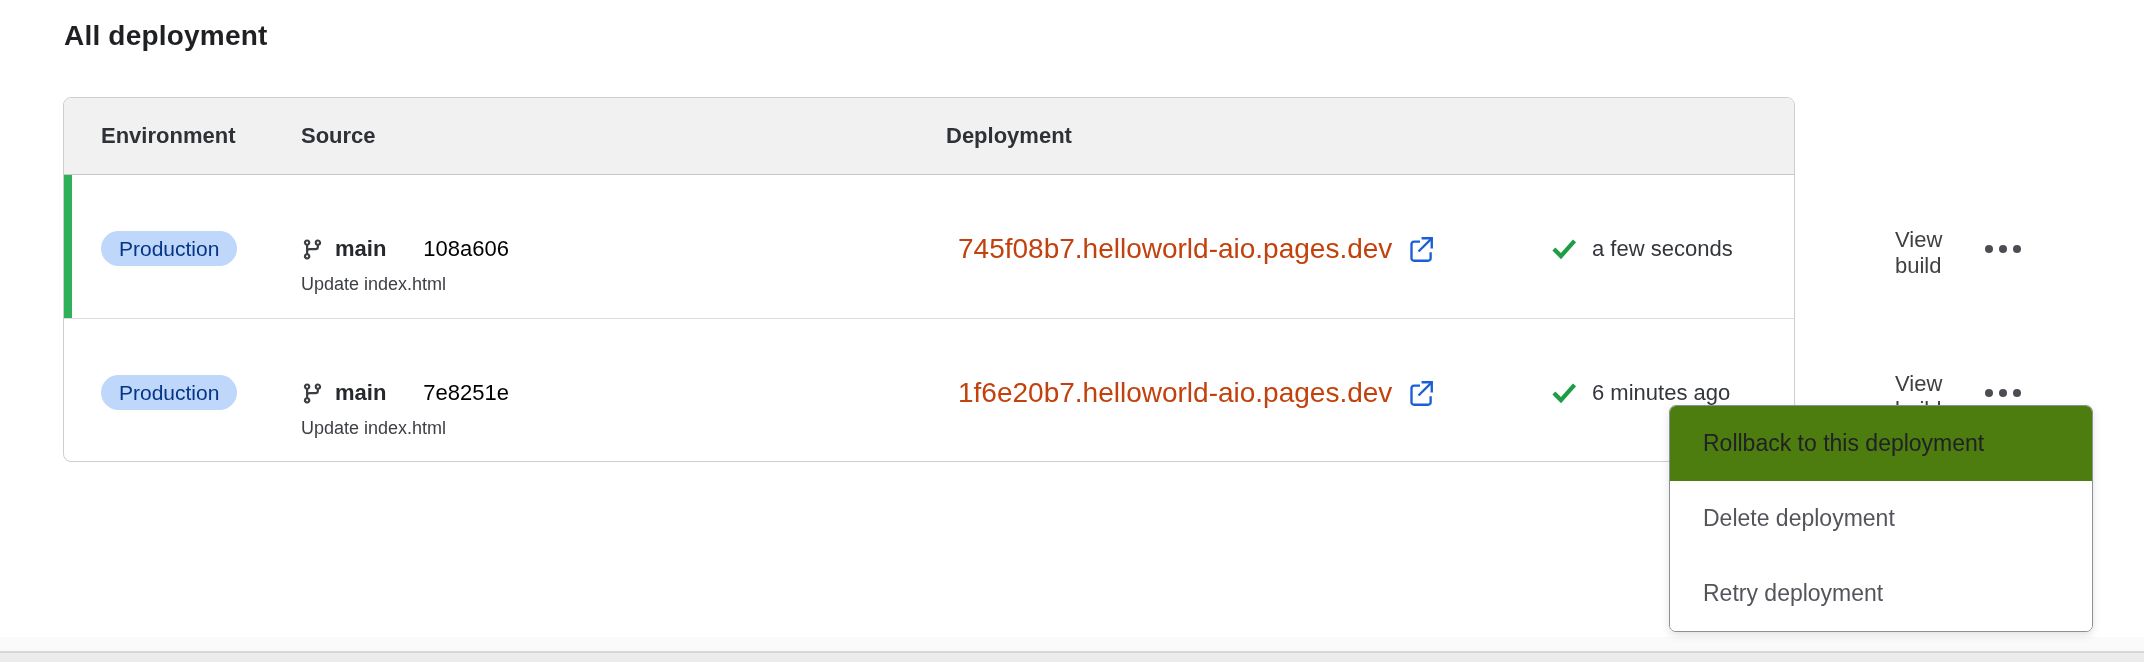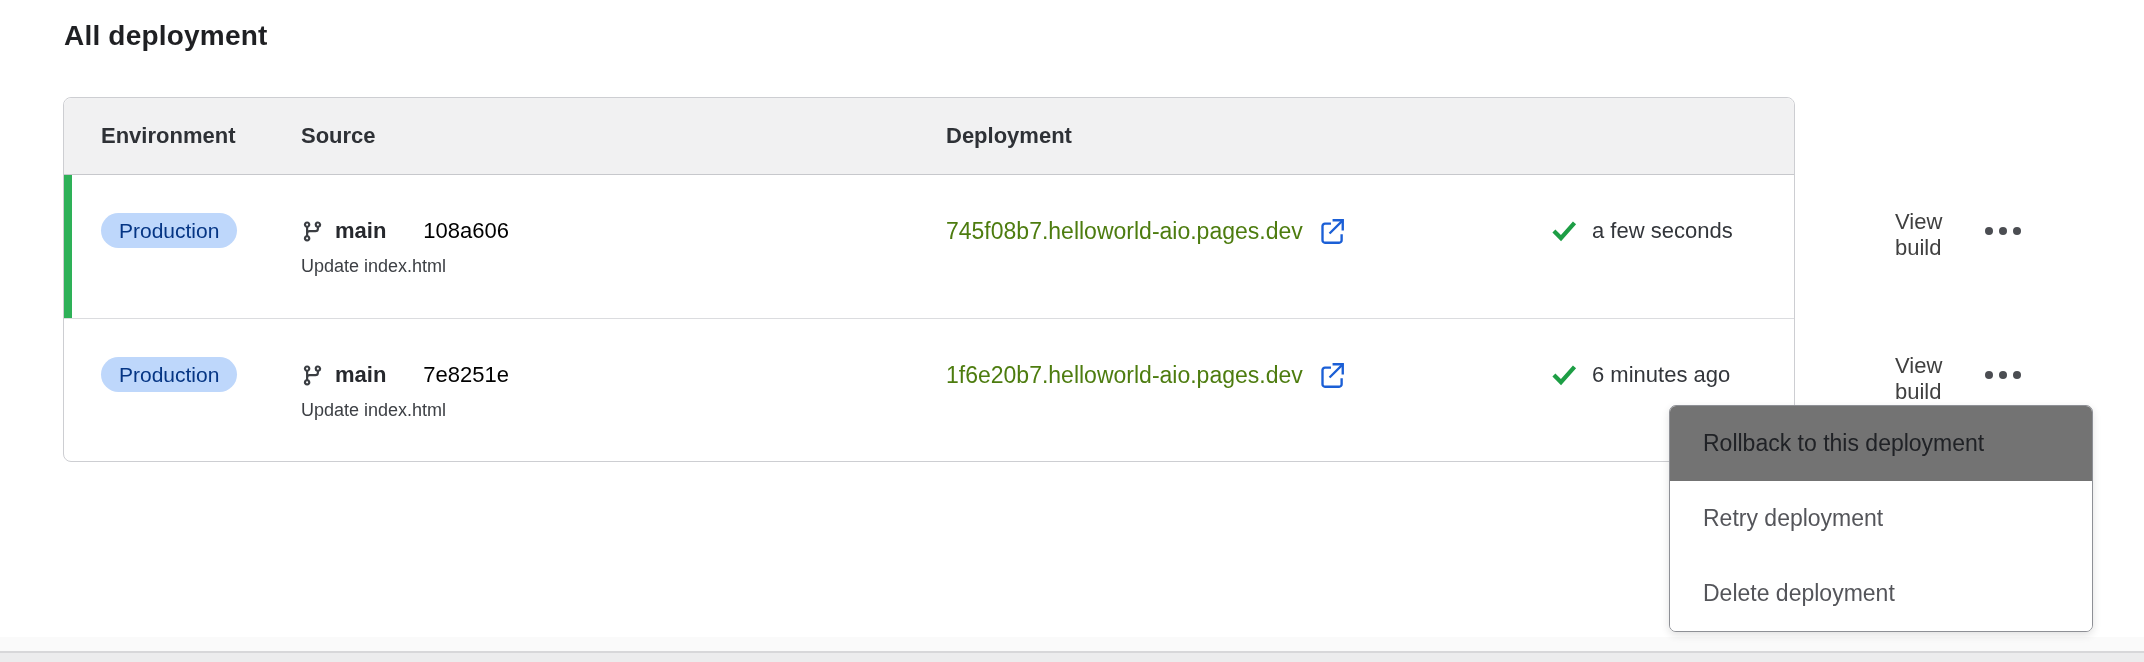--- a/index.html
+++ b/index.html
@@ -22,42 +22,42 @@
     padding-left: 37px;
   }
 
   .thead {
     height: 77px; align-items: center;
     background: #f1f1f2; border-bottom: 1px solid #c7c8cc;
     border-radius: 8px 8px 0 0;
     font-size: 22px; font-weight: 700; color: #2e3136;
   }
 
-  .trow { position: relative; padding-top: 38px; align-items: start; }
+  .trow { position: relative; padding-top: 56px; align-items: start; }
   .trow.r1 { height: 144px; border-bottom: 1px solid #dbdcdf; }
   .trow.r2 { height: 142px; }
   .trow.current::before {
     content: ""; position: absolute; left: 0; top: 0; bottom: 0; width: 8px;
     background: #2eb158;
   }
 
   .line1 { display: flex; align-items: center; height: 36px; }
 
   .badge {
     display: inline-flex; align-items: center; height: 35px; padding: 0 18px;
     border-radius: 18px; background: #bed7fb; color: #053584;
     font-size: 21px; line-height: 1;
   }
 
   .branch-icon { width: 23px; height: 23px; flex: none; }
   .branch-name { font-weight: 700; font-size: 22px; color: #26282d; margin-left: 11px; }
   .commit-link { font-size: 22px; color: #000000; margin-left: 37px; text-decoration: none; cursor: pointer; }
   .commit-msg { font-size: 18px; color: #3d4045; margin-top: 7px; }
 
-  .url-text { font-size: 23px; color: #4d7c0f; }
+  .url-text { font-size: 28px; color: #c2410c; margin-left: 12px; }
   .ext-icon { width: 27px; height: 27px; margin-left: 15px; flex: none; cursor: pointer; }
 
   .status-cell .line1 { padding-right: 28px; gap: 39px; }
   .status-time { display: flex; align-items: center; width: 305px; flex: none; }
   .check-icon { width: 27px; height: 27px; flex: none; }
   .time-text { font-size: 22px; color: #33363b; margin-left: 14px; }
   .view-build { font-size: 22px; color: #404040; text-decoration: none; cursor: pointer; margin-top: 7px; }
 
   .ellipsis-btn {
     margin-left: auto; display: flex; align-items: center; gap: 6px;
@@ -68,21 +68,21 @@
   .context-menu {
     position: absolute; left: 1669px; top: 405px; width: 424px;
     background: #ffffff; border: 1px solid #8e9096; border-radius: 7px;
     box-shadow: 0 3px 8px rgba(0,0,0,.12);
     overflow: hidden; z-index: 10;
   }
   .menu-item {
     height: 75px; display: flex; align-items: center; padding-left: 33px;
     font-size: 23px; color: #54555a; cursor: pointer; background: #fff;
   }
-  .menu-item.highlighted { background: #737373; color: #202226; }
+  .menu-item.highlighted { background: #4d7c0f; color: #202226; }
 
   .bottom-divider {
     position: absolute; left: 0; right: 0; top: 637px; height: 25px;
     background: #fafafa; border-bottom: 9px solid #ececed;
   }
   .bottom-divider::before {
     content: ""; position: absolute; left: 0; right: 0; bottom: 0; height: 2px; background: #d7d7d9;
   }
 </style>
 </head>
@@ -179,17 +179,17 @@
           <span class="dot"></span>
         </button>
       </div>
     </div>
   </div>
 
 </div>
 
 <div class="context-menu">
   <div class="menu-item highlighted">Rollback to this deployment</div>
+  <div class="menu-item">Delete deployment</div>
   <div class="menu-item">Retry deployment</div>
-  <div class="menu-item">Delete deployment</div>
 </div>
 
 <div class="bottom-divider"></div>
 
 </body></html>

